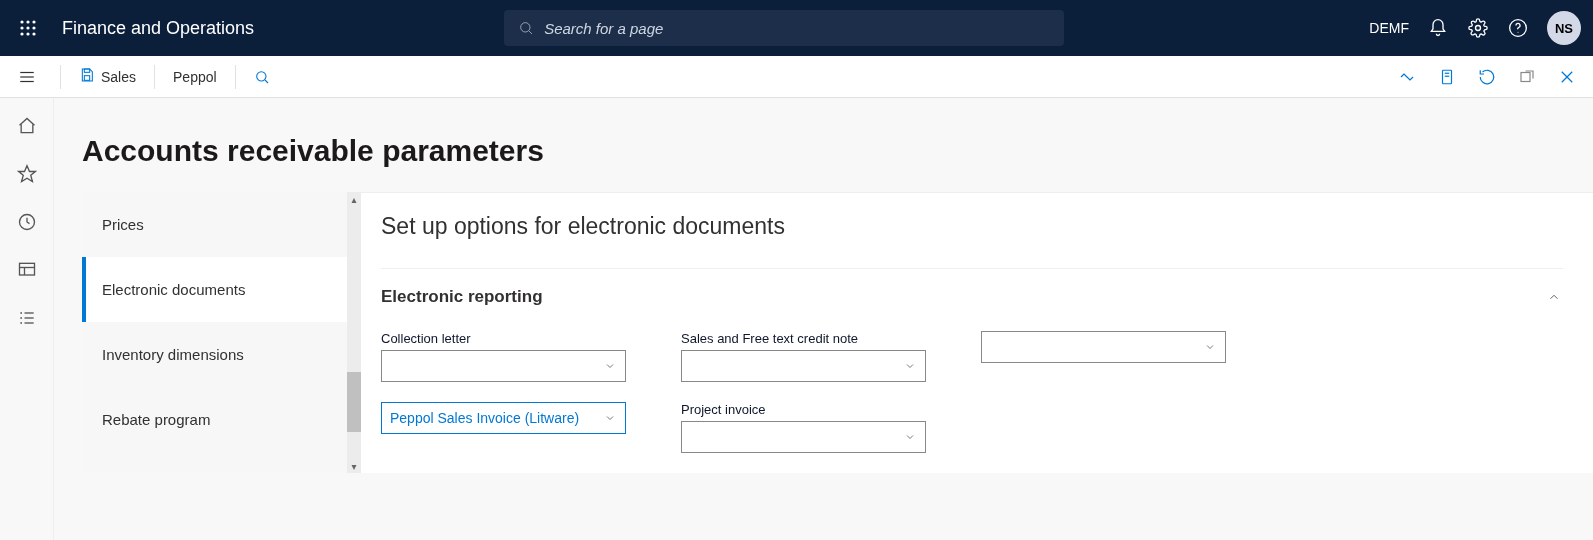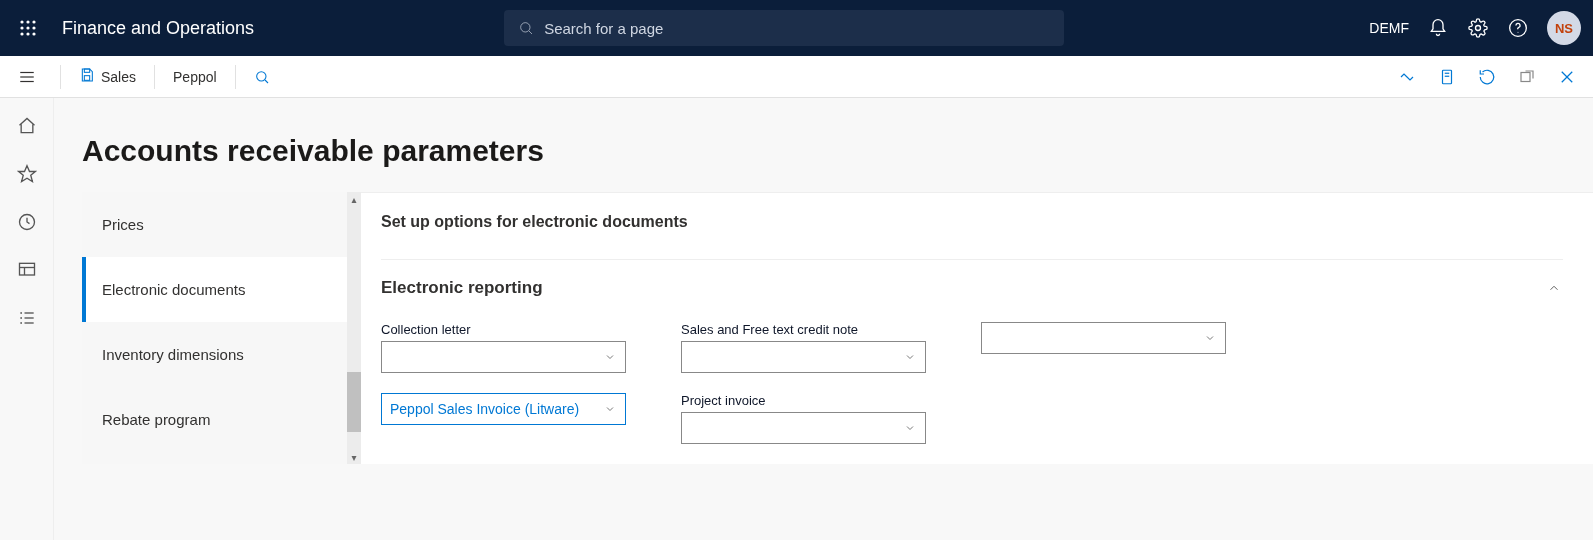--- a/index.html
+++ b/index.html
@@ -40,39 +40,39 @@
     width: 560px;
     height: 36px;
     background: #1c2e4a;
     border-radius: 4px;
     display: flex;
     align-items: center;
     padding: 0 14px;
     color: #cfd6e2;
   }
   .search-box svg { stroke: #cfd6e2; fill: none; }
-  .search-box span { margin-left: 10px; font-size: 15px; }
+  .search-box span { margin-left: 10px; font-size: 15px; font-style: italic; }
   .top-right {
     margin-left: auto;
     display: flex;
     align-items: center;
     gap: 18px;
   }
   .top-right .company { font-size: 14px; font-weight: 400; }
   .top-right .hicon {
     width: 22px; height: 22px;
     display: flex; align-items: center; justify-content: center;
     cursor: pointer;
   }
   .top-right .hicon svg { stroke: #fff; fill: none; stroke-width: 1.6; }
   .avatar {
     width: 34px; height: 34px;
     border-radius: 50%;
     background: #d3d9e6;
-    color: #c2410c;
+    color: #000000;
     display: flex; align-items: center; justify-content: center;
     font-size: 13px; font-weight: 600;
   }
 
   
   .action-bar {
     height: 42px;
     background: #fff;
     border-bottom: 1px solid #e1e1e1;
     display: flex;
@@ -189,22 +189,22 @@
     cursor: pointer;
   }
 
   .form-panel {
     flex: 1;
     background: #fff;
     padding: 20px 30px 20px 20px;
     border-top: 1px solid #eee;
   }
   .section-title {
-    font-size: 16px;
-    font-weight: 700;
+    font-size: 23px;
+    font-weight: 400;
     margin-bottom: 28px;
   }
   .section-divider {
     border: none;
     border-top: 1px solid #eee;
     margin-bottom: 18px;
   }
   .subsection-head {
     display: flex;
     align-items: center;

